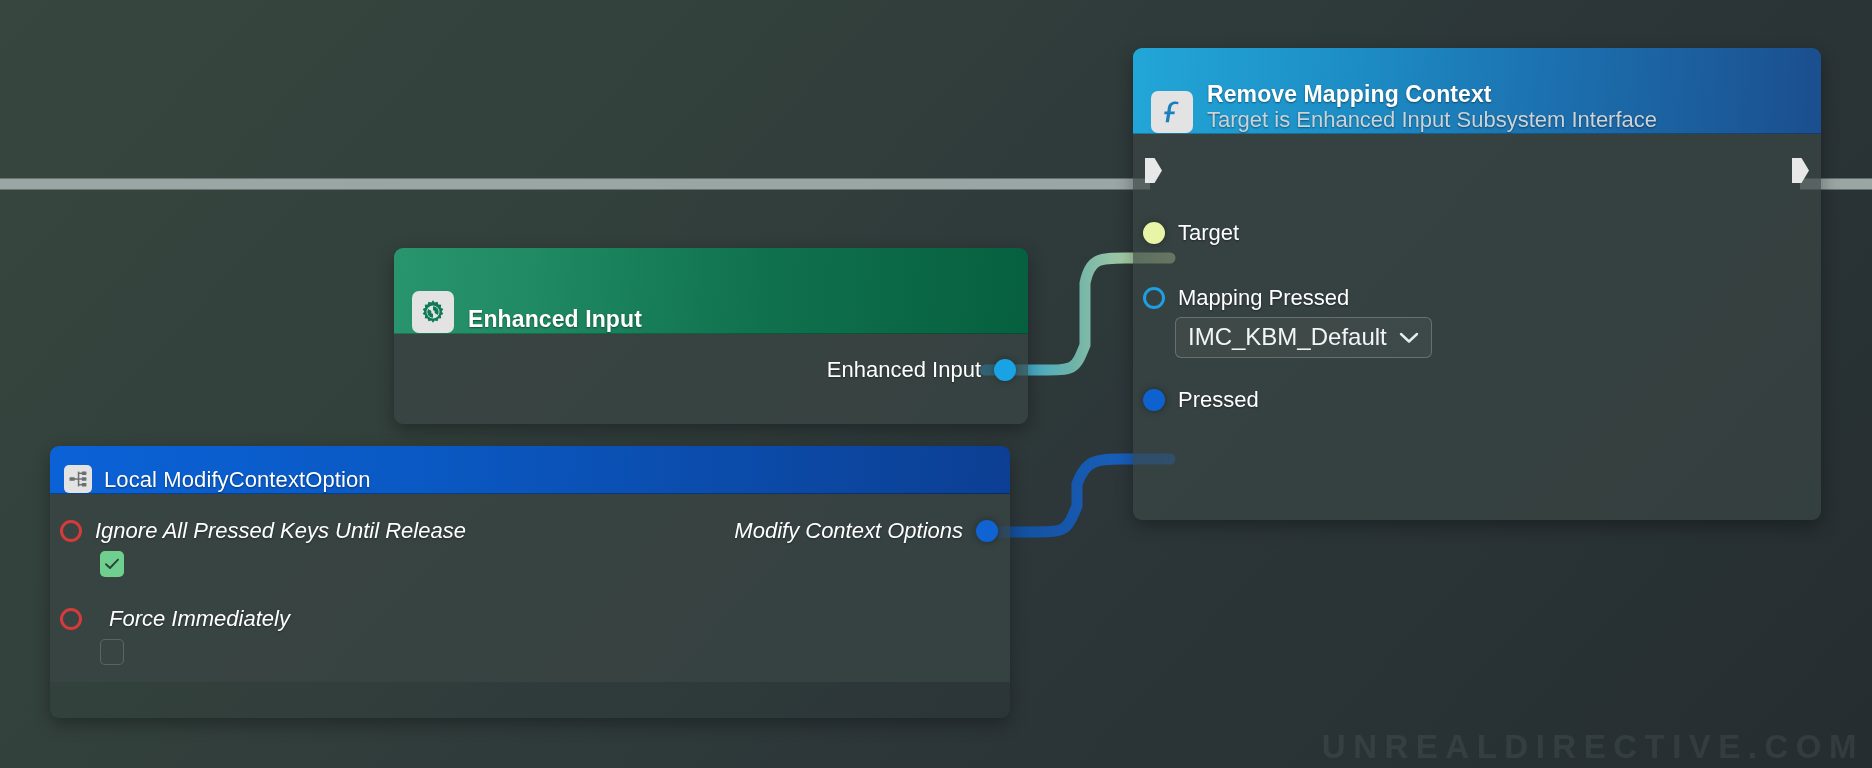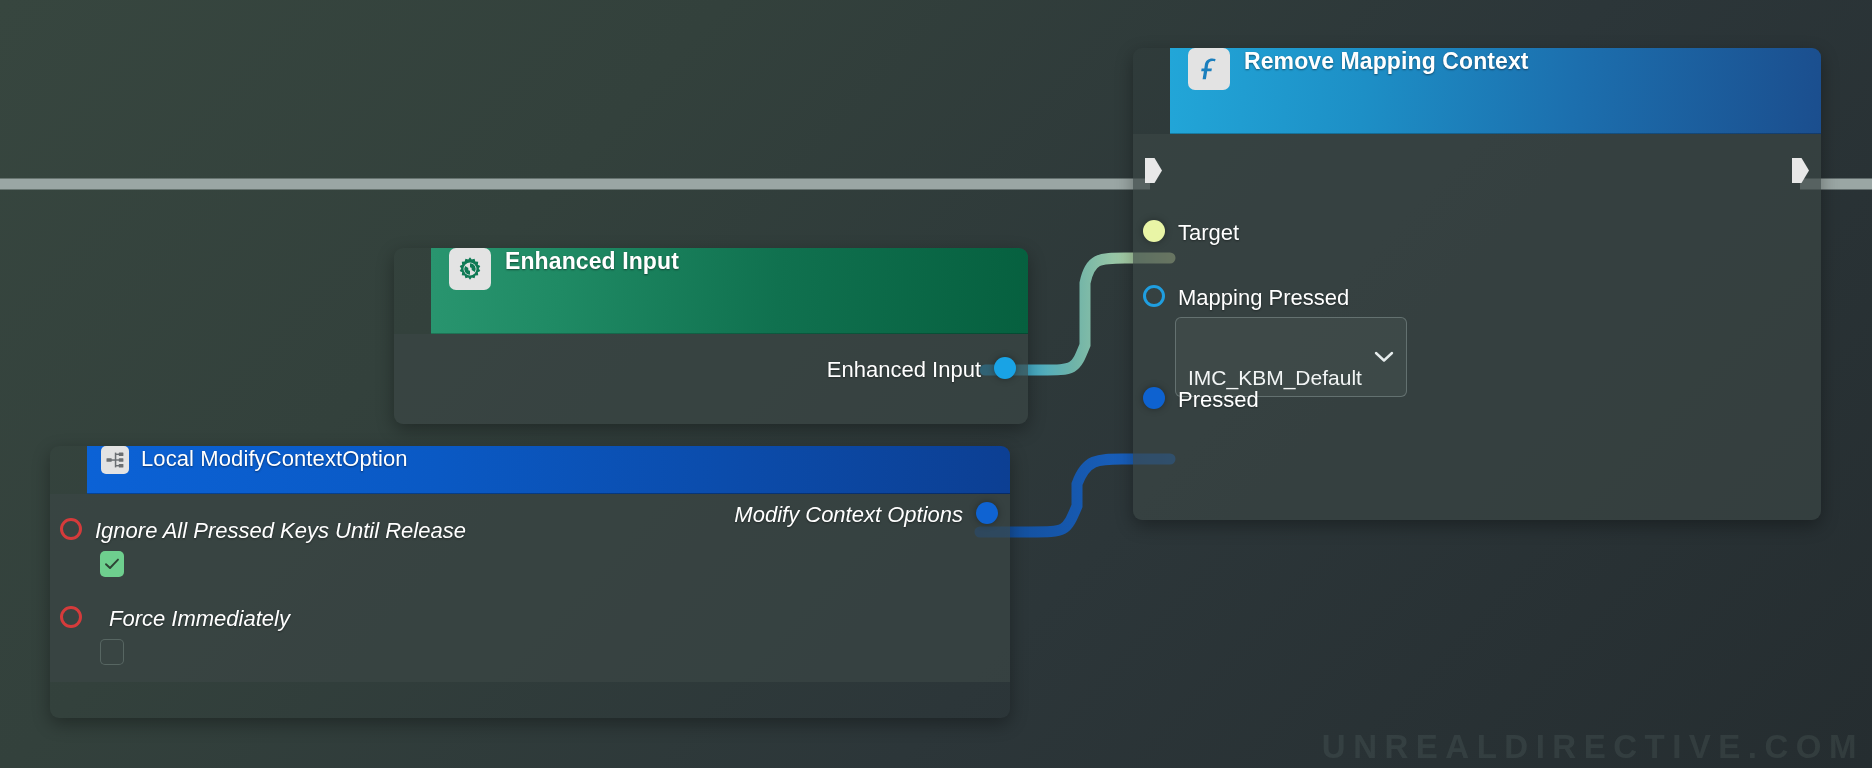--- a/index.html
+++ b/index.html
@@ -42,24 +42,23 @@
   
   .node {
     position: absolute;
     border-radius: 9px;
     box-shadow: 0 6px 18px rgba(0,0,0,0.33);
     overflow: hidden;
   }
   .node-header {
     position: relative;
     display: flex;
-    align-items: flex-start;
+    align-items: flex-end;
     gap: 14px;
     box-sizing: border-box;
-    margin-left: 37px;
   }
   .node-body {
     position: relative;
     background: rgba(58, 70, 68, 0.70);
     box-sizing: border-box;
   }
   .node-icon {
     flex: 0 0 auto;
     background: #e3e3e3;
     border-radius: 7px;
@@ -91,21 +90,21 @@
     padding: 0 18px;
     background: linear-gradient(95deg, #22a6d8 0%, #1d8fc6 30%, #1c6fae 62%, #1b4e8e 100%);
     border-bottom: 1px solid rgba(0,0,0,.25);
   }
   #node-remove-mapping-context .node-icon { width: 42px; height: 42px; }
   #node-remove-mapping-context .node-body { height: 386px; }
 
   .pin-row {
     position: absolute;
     display: flex;
-    align-items: flex-start;
+    align-items: center;
     gap: 13px;
   }
   .pin-label {
     color: #ffffff;
     font-size: 22px;
     white-space: nowrap;
     text-shadow: 0 1px 2px rgba(0,0,0,.4);
   }
 
   
@@ -141,23 +140,22 @@
     display: inline-flex;
     align-items: center;
     gap: 12px;
     padding: 5px 12px 6px 12px;
     border: 1px solid rgba(190,205,205,.30);
     border-radius: 6px;
     background: rgba(74, 86, 84, 0.42);
   }
   .dropdown-value {
     color: #f2f5f5;
-    font-size: 21px;
+    font-size: 24px;
     white-space: nowrap;
-    margin-top: 43px;
   }
   .chev { display: block; }
 
   
   #node-enhanced-input {
     left: 394px; top: 248px; width: 634px; height: 176px;
   }
   #node-enhanced-input .node-header {
     height: 86px;
     padding: 0 18px;
@@ -225,20 +223,21 @@
 
   <div class="node" id="node-remove-mapping-context">
     <div class="node-header">
       <span class="node-icon">
         <svg width="26" height="26" viewBox="0 0 26 26">
           <path d="M18 5.6 C14.6 4.4 11.6 5.4 11.1 9.1 L10.6 12.4 L14.9 12.4 L14.4 15.2 L10.2 15.2 L8.9 23.2 L5.6 23.2 L6.9 15.2 L4.2 15.2 L4.6 12.4 L7.3 12.4 L7.8 9.0 C8.5 3.6 13.1 1.4 18.6 3.0 Z" fill="#1b7fbd" transform="translate(1,0)"></path>
         </svg>
       </span>
       <span class="title-block">
         <span class="node-title">Remove Mapping Context</span>
+        <span class="node-subtitle">Target is Enhanced Input Subsystem Interface</span>
       </span>
     </div>
 
     <div class="node-body">
 
       <div class="pin-row" style="left:12px; top:24px;">
         <span class="exec-pin"></span>
       </div>
 
       <div class="pin-row" style="right:12px; top:24px;">
@@ -325,21 +324,21 @@
           <path d="M2 7.2 L6 11 L14 2.6" fill="none" stroke="#2d4434" stroke-width="1.9" stroke-linecap="round" stroke-linejoin="round"></path>
         </svg>
       </div>
 
       <div class="pin-row" style="left:10px; top:112px;gap:27px;">
         <span class="pin-ring bool"></span>
         <span class="pin-label">Force Immediately</span>
       </div>
       <div class="checkbox unchecked" style="left:50px; top:145px;"></div>
 
-      <div class="pin-row out" style="right:12px; top:8px;">
+      <div class="pin-row out" style="right:12px; top:24px;">
         <span class="pin-label">Modify Context Options</span>
         <span class="pin-dot struct"></span>
       </div>
     </div>
   </div>
 
   <div class="watermark">UNREALDIRECTIVE.COM</div>
 
 </div>
 

